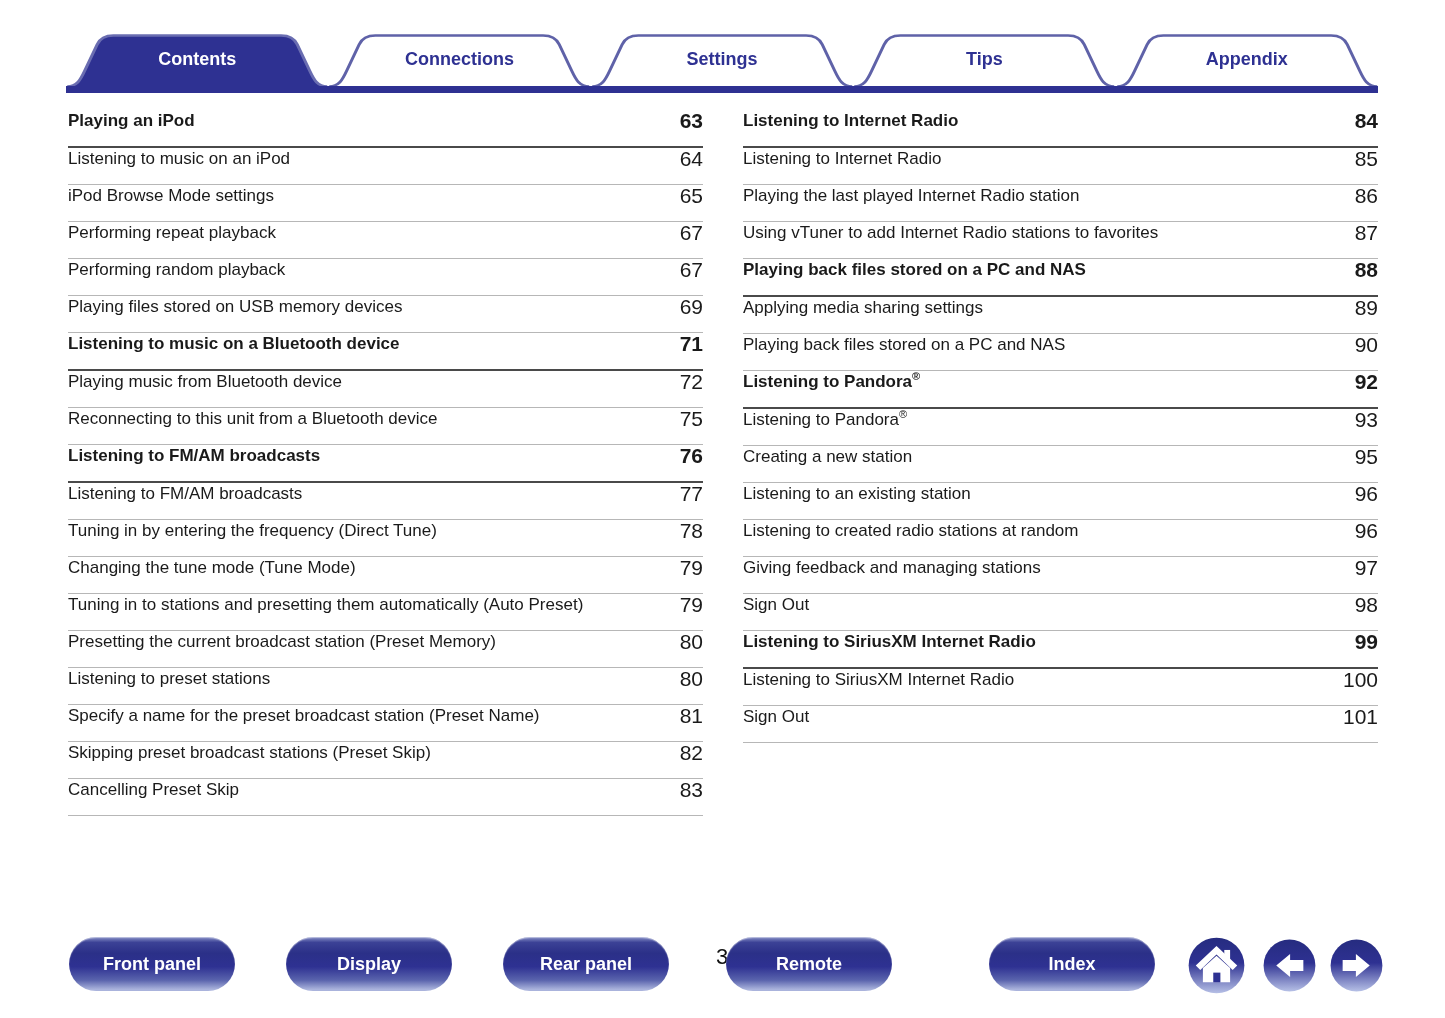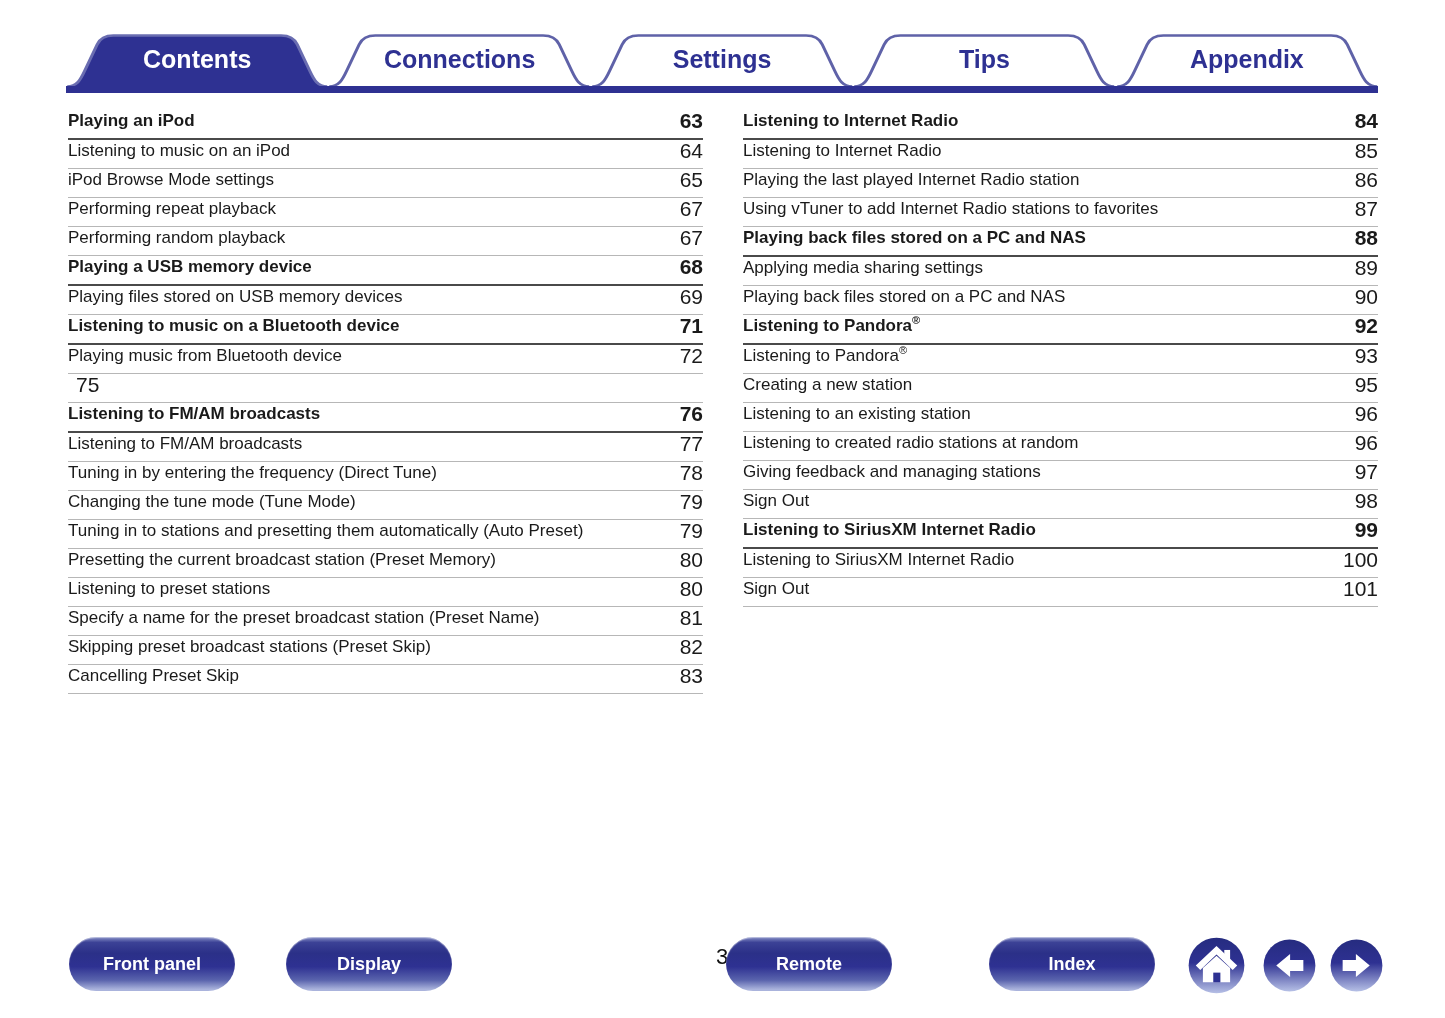--- a/index.html
+++ b/index.html
@@ -6,30 +6,30 @@
   body{
     width:1445px;height:1018px;position:relative;background:#ffffff;
     font-family:"Liberation Sans", sans-serif;color:#1a1a1a;overflow:hidden;
   }
   
   .tabs{position:absolute;left:66px;top:33px;width:1312px;height:54px;display:flex;}
   .tab{flex:1;position:relative;cursor:pointer;}
   .tab svg{position:absolute;left:0;top:0;width:100%;height:100%;}
   .tab .tab-label{
     position:absolute;left:0;right:0;top:0;height:54px;line-height:52px;
-    text-align:center;font-size:25px;font-weight:bold;color:#2e3192;
+    text-align:center;font-size:18px;font-weight:bold;color:#2e3192;
   }
   .tab.active .tab-label{color:#ffffff;}
   .tab-rule{position:absolute;left:66px;top:86px;width:1312px;height:7px;background:#2e3192;}
   
   .toc{position:absolute;left:68px;top:110px;display:flex;gap:40px;}
   .toc-col{width:635px;}
   .toc-row{
     display:flex;justify-content:space-between;
-    min-height:27.5px;box-sizing:border-box;padding-bottom:7px;cursor:pointer;
+    min-height:27.5px;box-sizing:border-box;padding-bottom:15px;cursor:pointer;
   }
   .toc-row.header{border-bottom:2px solid #4a4a4a;font-weight:bold;}
   .toc-row.sub{border-bottom:1px solid #b7b7b7;}
   .toc-row .label{font-size:17px;line-height:21px;max-width:552px;}
   .toc-row .page{font-size:21px;line-height:21px;padding-left:8px;white-space:nowrap;}
   .toc-row sup{font-size:11px;line-height:0;vertical-align:super;}
   
   .footer{position:absolute;left:0;top:934px;width:1445px;height:60px;}
   .footer-btn{
     position:absolute;top:3px;width:166px;height:54px;border:none;border-radius:27px;
@@ -97,37 +97,34 @@
         <span class="page">65</span>
       </div>
       <div class="toc-row sub">
         <span class="label">Performing repeat playback</span>
         <span class="page">67</span>
       </div>
       <div class="toc-row sub">
         <span class="label">Performing random playback</span>
         <span class="page">67</span>
       </div>
-      <div class="toc-row header">
-        <span class="label">Playing a USB memory device</span>
-        <span class="page">68</span>
-      </div>
       <div class="toc-row sub">
         <span class="label">Playing files stored on USB memory devices</span>
         <span class="page">69</span>
       </div>
       <div class="toc-row header">
         <span class="label">Listening to music on a Bluetooth device</span>
         <span class="page">71</span>
       </div>
       <div class="toc-row sub">
         <span class="label">Playing music from Bluetooth device</span>
         <span class="page">72</span>
       </div>
       <div class="toc-row sub">
+        <span class="label">Reconnecting to this unit from a Bluetooth device</span>
         <span class="page">75</span>
       </div>
       <div class="toc-row header">
         <span class="label">Listening to FM/AM broadcasts</span>
         <span class="page">76</span>
       </div>
       <div class="toc-row sub">
         <span class="label">Listening to FM/AM broadcasts</span>
         <span class="page">77</span>
       </div>
@@ -233,20 +230,21 @@
         <span class="label">Sign Out</span>
         <span class="page">101</span>
       </div>
     </div>
   </div>
 
 <div class="footer" id="footer">
   <div class="page-number">3</div>
 <button class="footer-btn" style="left: 69px;">Front panel</button>
     <button class="footer-btn" style="left: 286px;">Display</button>
+    <button class="footer-btn" style="left: 503px;">Rear panel</button>
     <button class="footer-btn" style="left: 726px;">Remote</button>
     <button class="footer-btn" style="left: 989px;">Index</button>
     <div class="nav-icon" style="left: 1188px; top: 2.5px;">
       <svg width="57" height="57" viewBox="0 0 44 44">
         <defs>
           <linearGradient id="gh" x1="0" y1="0" x2="0" y2="1">
             <stop offset="0%" stop-color="#262c80"></stop>
             <stop offset="45%" stop-color="#2e3192"></stop>
             <stop offset="100%" stop-color="#b6c0e6"></stop>
           </linearGradient>

